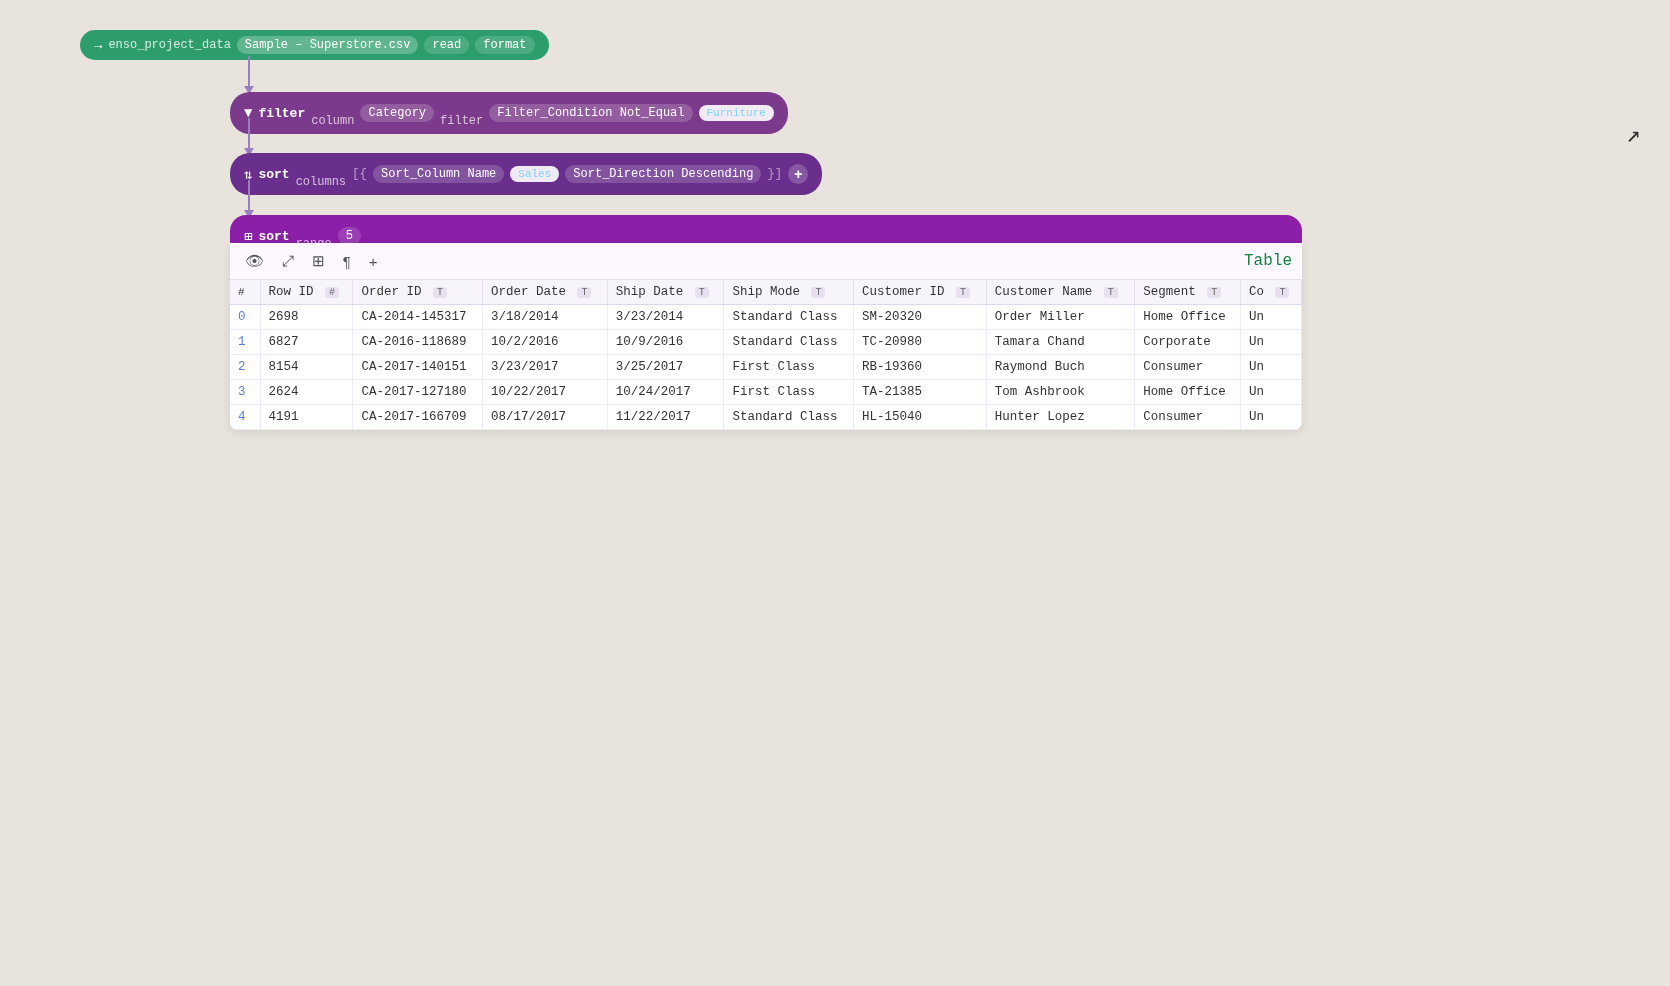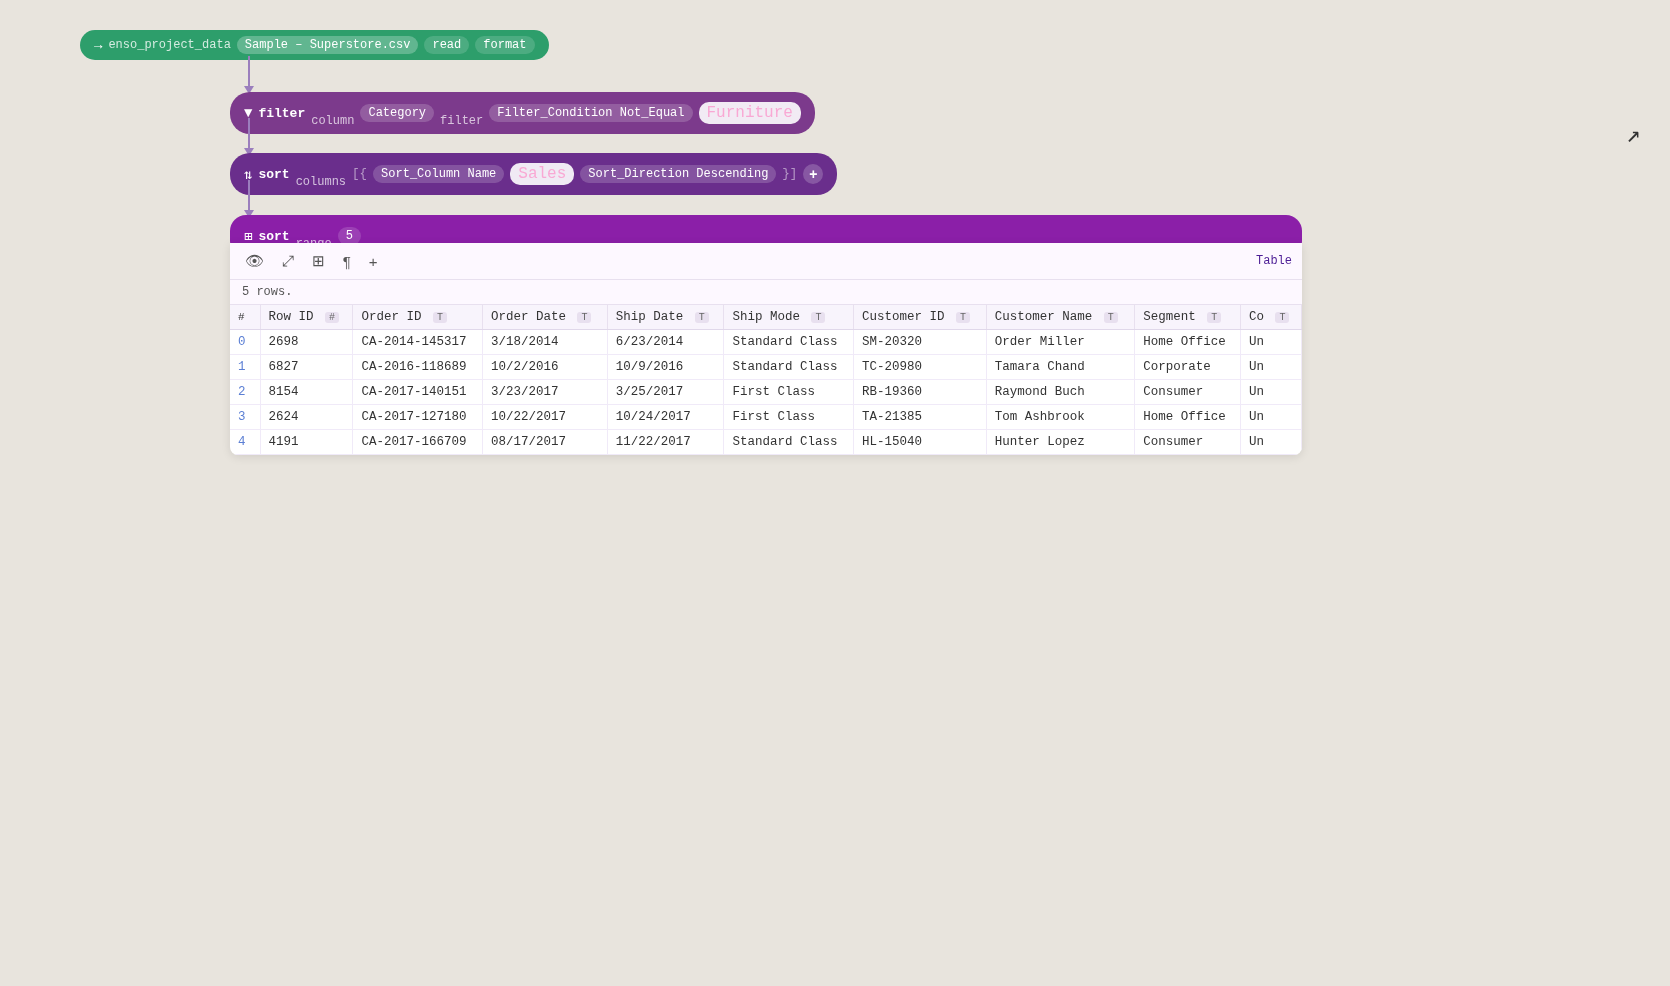--- a/index.html
+++ b/index.html
@@ -78,22 +78,22 @@
       border-radius: 10px;
       padding: 2px 8px;
       font-size: 12px;
       color: #fff;
     }
 
     .node-tag-highlight {
       background: rgba(255,255,255,0.9);
       border-radius: 10px;
       padding: 2px 8px;
-      font-size: 16px;
-      color: #f9a8d4;
+      font-size: 11px;
+      color: #7dd3fc;
     }
 
     
     .connector {
       position: absolute;
       display: flex;
       flex-direction: column;
       align-items: center;
     }
 
@@ -134,22 +134,22 @@
       border-radius: 4px;
       color: #555;
       font-size: 15px;
       display: flex;
       align-items: center;
       justify-content: center;
     }
 
     .toolbar-label {
       margin-left: auto;
-      font-size: 12px;
-      color: #4c1d95;
+      font-size: 16px;
+      color: #15803d;
     }
 
     .row-count {
       padding: 5px 12px;
       font-size: 12px;
       color: #555;
       background: #fdf8ff;
       border-bottom: 1px solid #e8e0ef;
     }
 
@@ -320,21 +320,20 @@
       </button>
       <button class="toolbar-btn" title="Text view">
         <span>¶</span>
       </button>
       <button class="toolbar-btn" title="Add">
         <span>+</span>
       </button>
       <span class="toolbar-label">Table</span>
     </div>
 
-    <div class="row-count">5 rows.</div>
 
     <table class="data-table">
       <thead>
         <tr>
           <th class="col-hash">#</th>
           <th>Row ID <span class="type-badge">#</span></th>
           <th>Order ID <span class="type-badge">T</span></th>
           <th>Order Date <span class="type-badge">T</span></th>
           <th>Ship Date <span class="type-badge">T</span></th>
           <th>Ship Mode <span class="type-badge">T</span></th>
@@ -343,21 +342,21 @@
           <th>Segment <span class="type-badge">T</span></th>
           <th>Co <span class="type-badge">T</span></th>
         </tr>
       </thead>
       <tbody id="table-body">
       <tr>
     <td><a class="row-link" href="#">0</a></td>
     <td>2698</td>
     <td>CA-2014-145317</td>
     <td>3/18/2014</td>
-    <td>6/23/2014</td>
+    <td>3/23/2014</td>
     <td>Standard Class</td>
     <td>SM-20320</td>
     <td>Order Miller</td>
     <td>Home Office</td>
     <td>Un</td>
   </tr>
           <tr>
     <td><a class="row-link" href="#">1</a></td>
     <td>6827</td>
     <td>CA-2016-118689</td>

